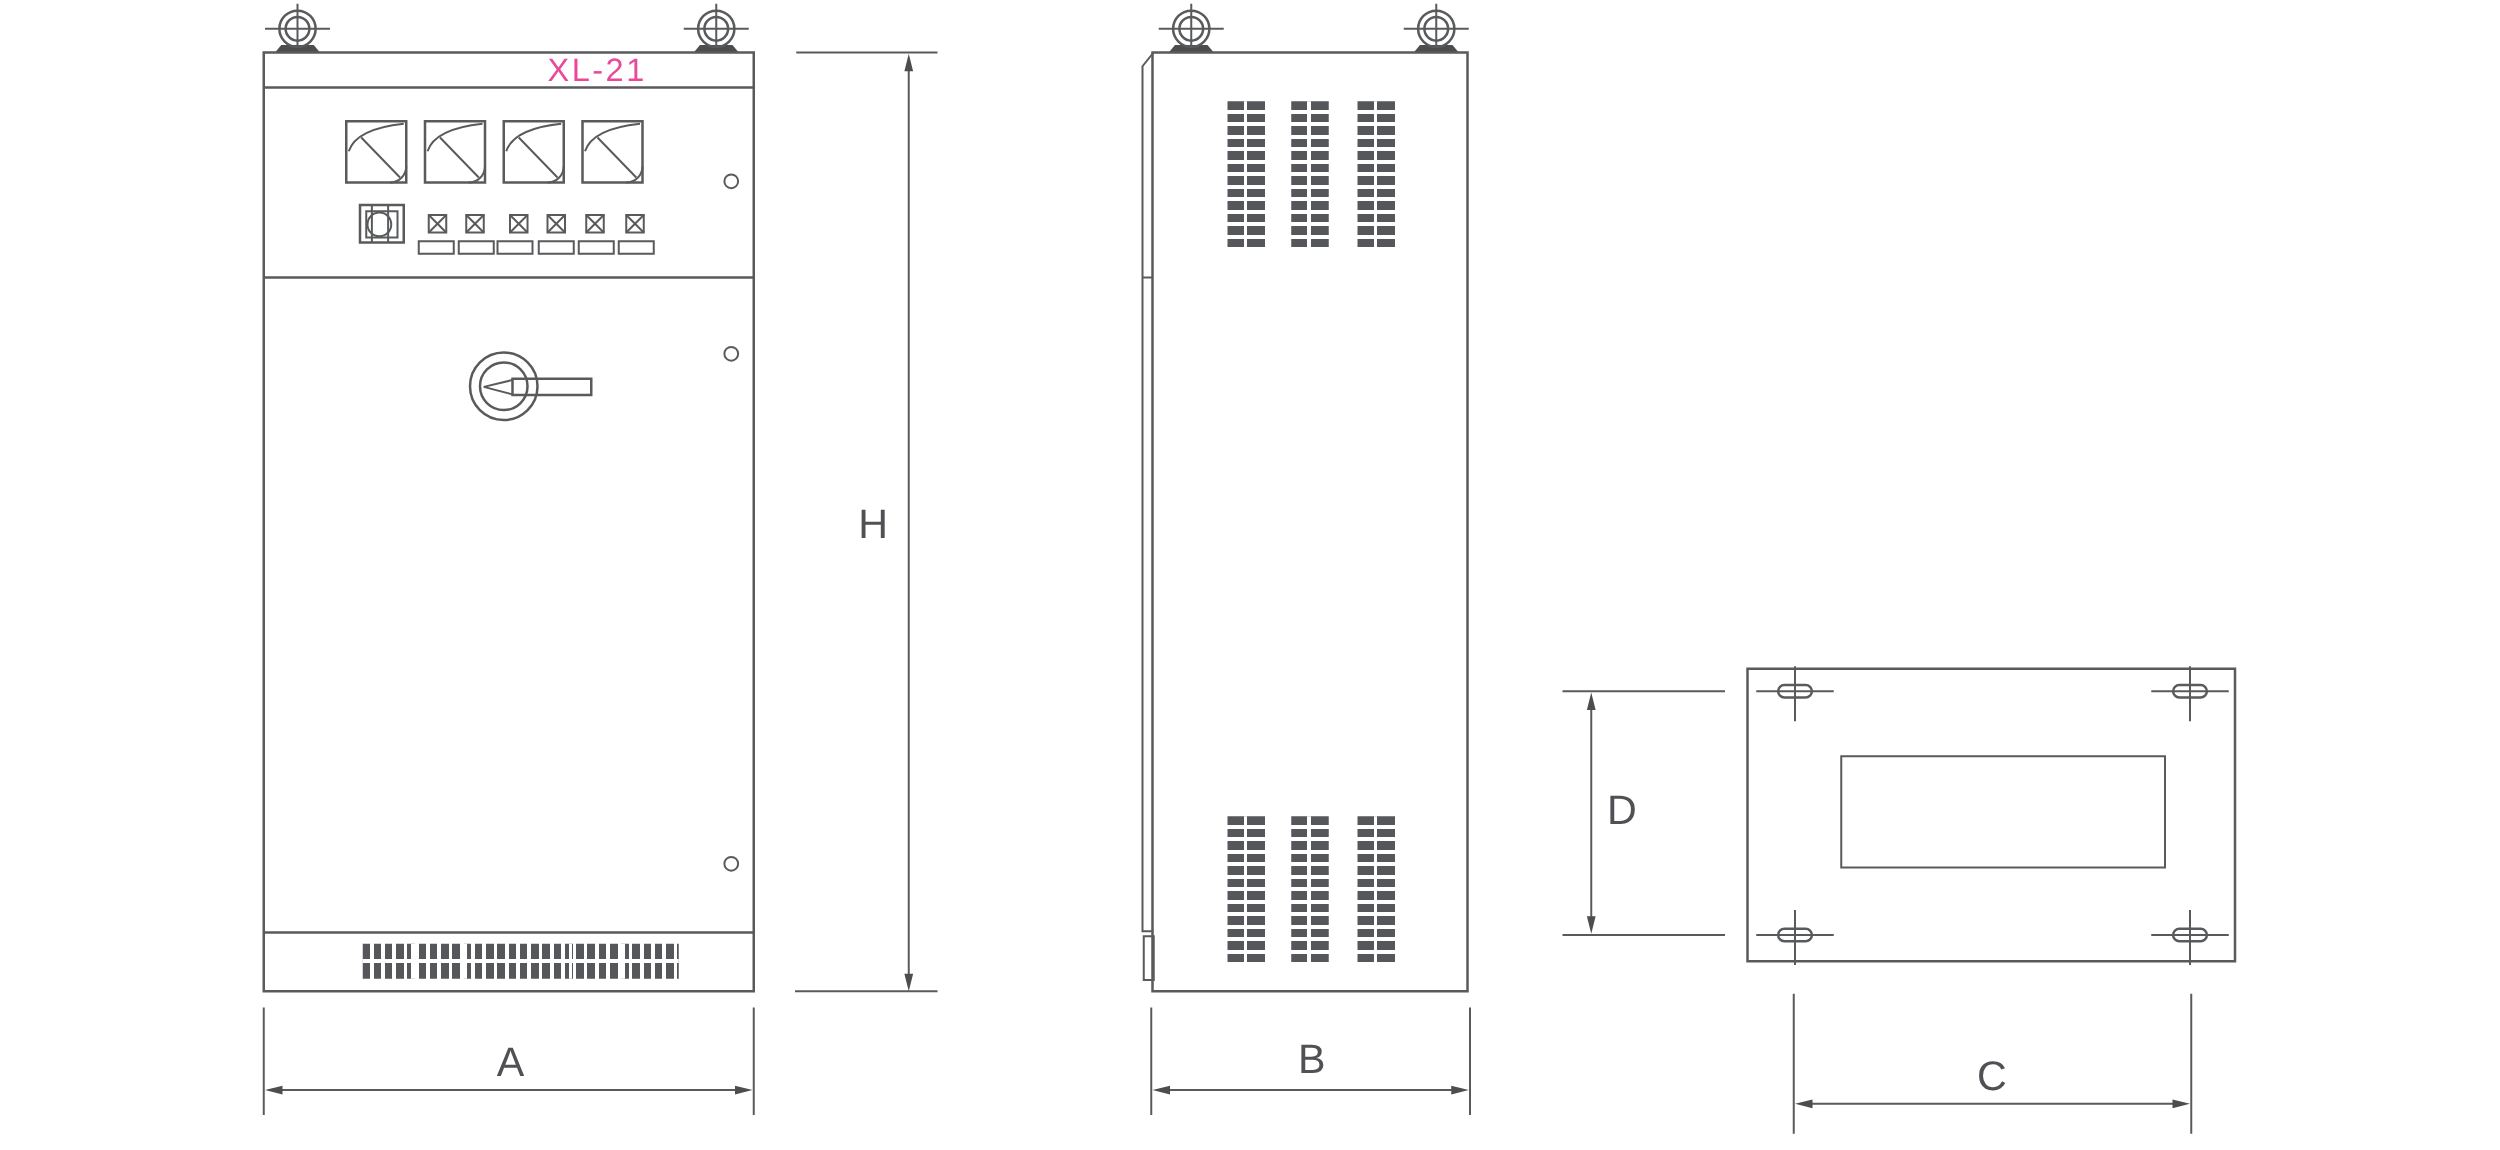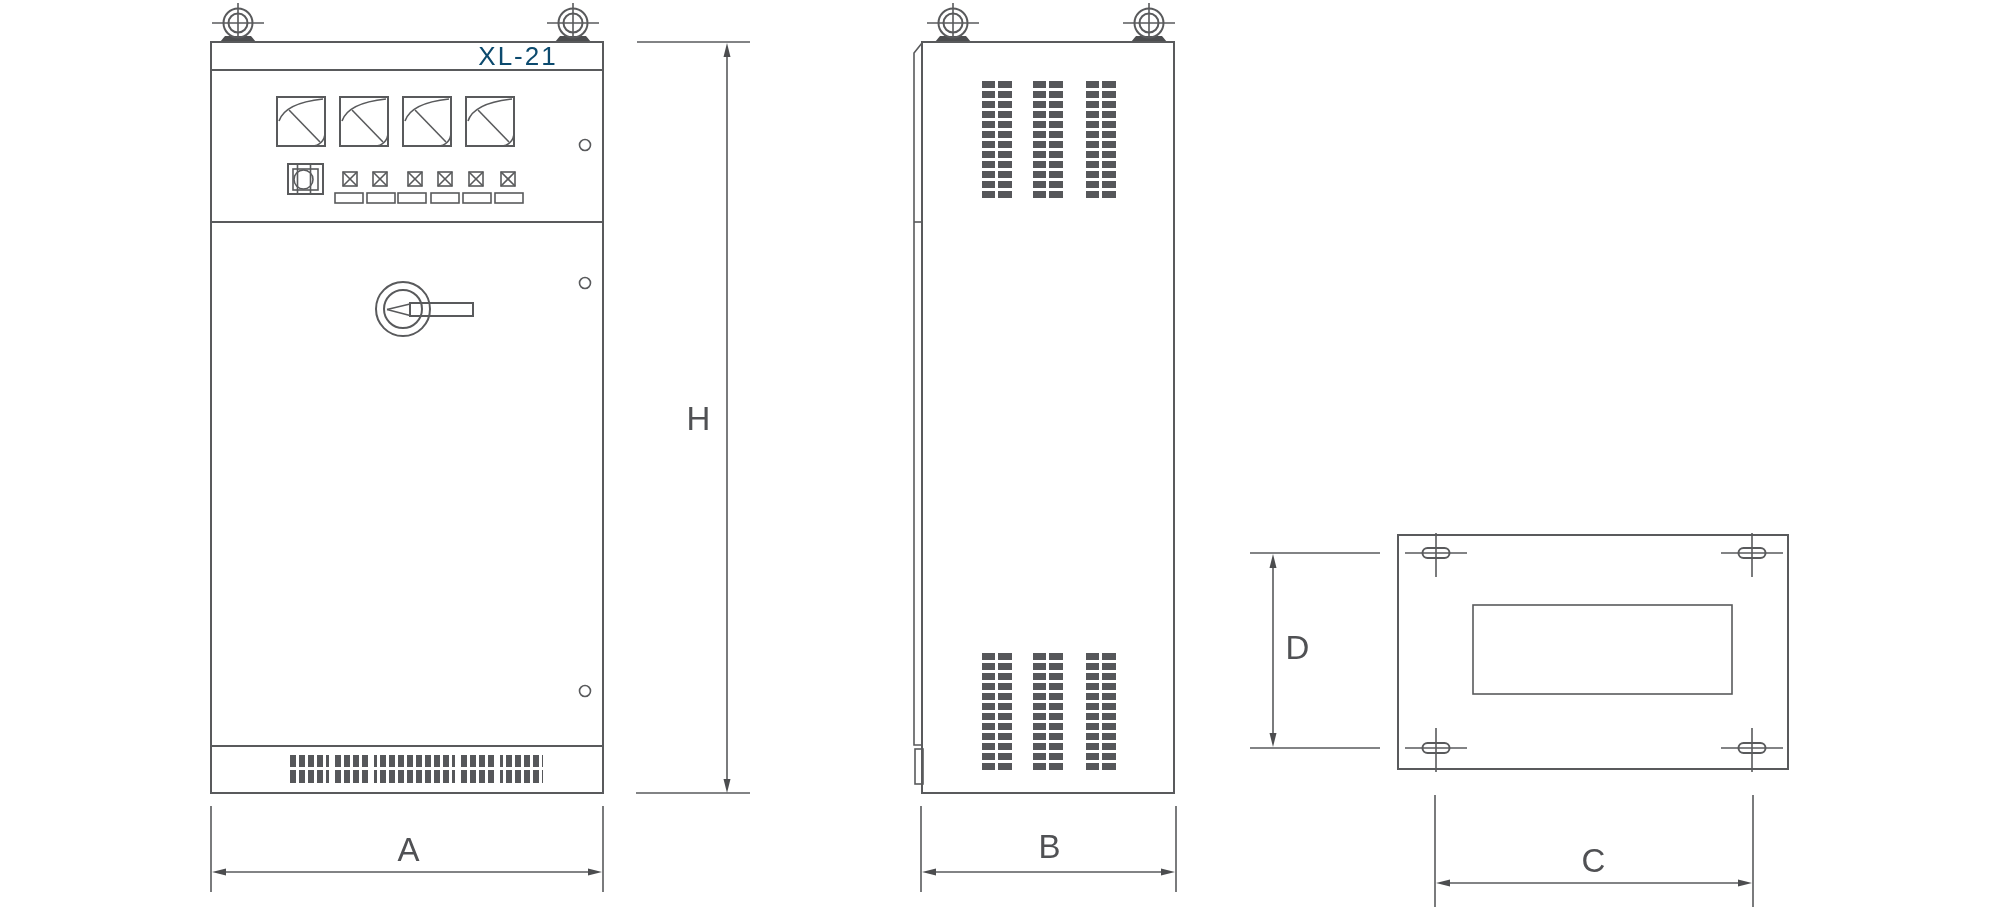--- a/index.html
+++ b/index.html
@@ -22,23 +22,23 @@
     color:#505154;
     font-size:33px;
     line-height:34px;
     text-align:center;
     letter-spacing:1px;
     user-select:none;
   }
   .model-label{
     position:absolute;
     left:438px;top:43px;width:160px;height:27px;
-    color:#0c4a6e;
+    color:#ec4899;
     font-size:26px;line-height:27px;
-    text-align:center;
+    text-align:left;
     letter-spacing:2px;
   }
   
   .vent-col{
     position:absolute;
     width:30px;height:118px;
     background-image:
       linear-gradient(to right, rgba(0,0,0,0) 0 13px, #ffffff 13px 16px, rgba(0,0,0,0) 16px 30px),
       repeating-linear-gradient(to bottom, #56575a 0 7px, rgba(0,0,0,0) 7px 10px);
   }

